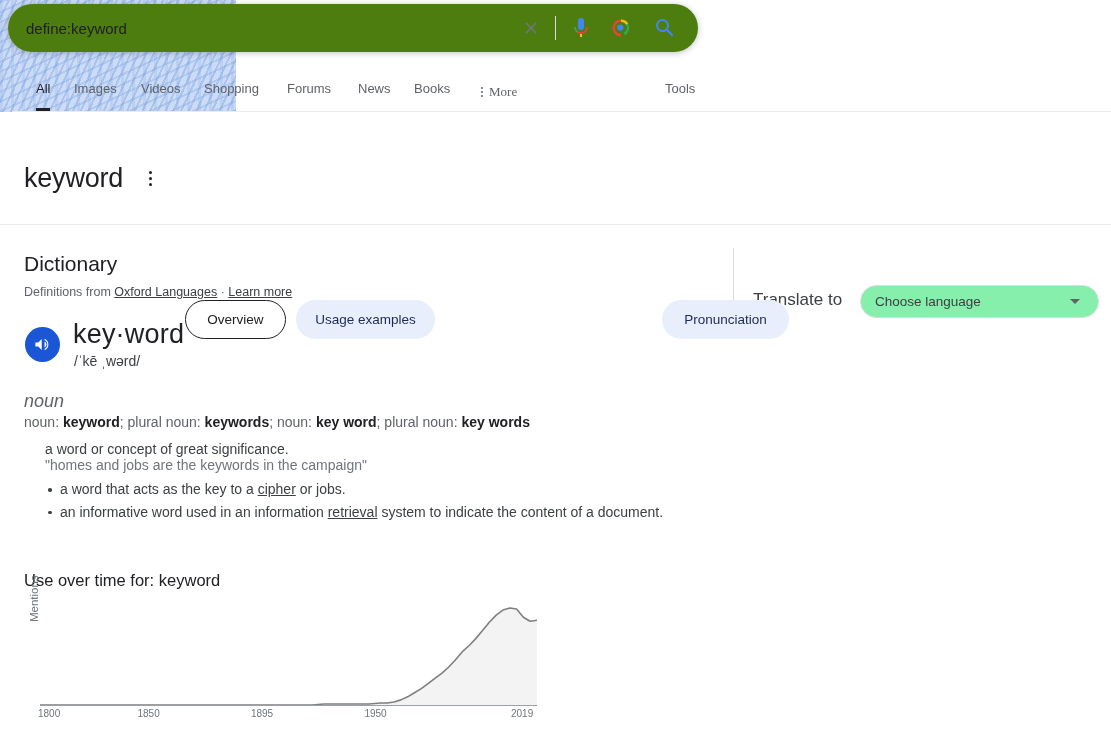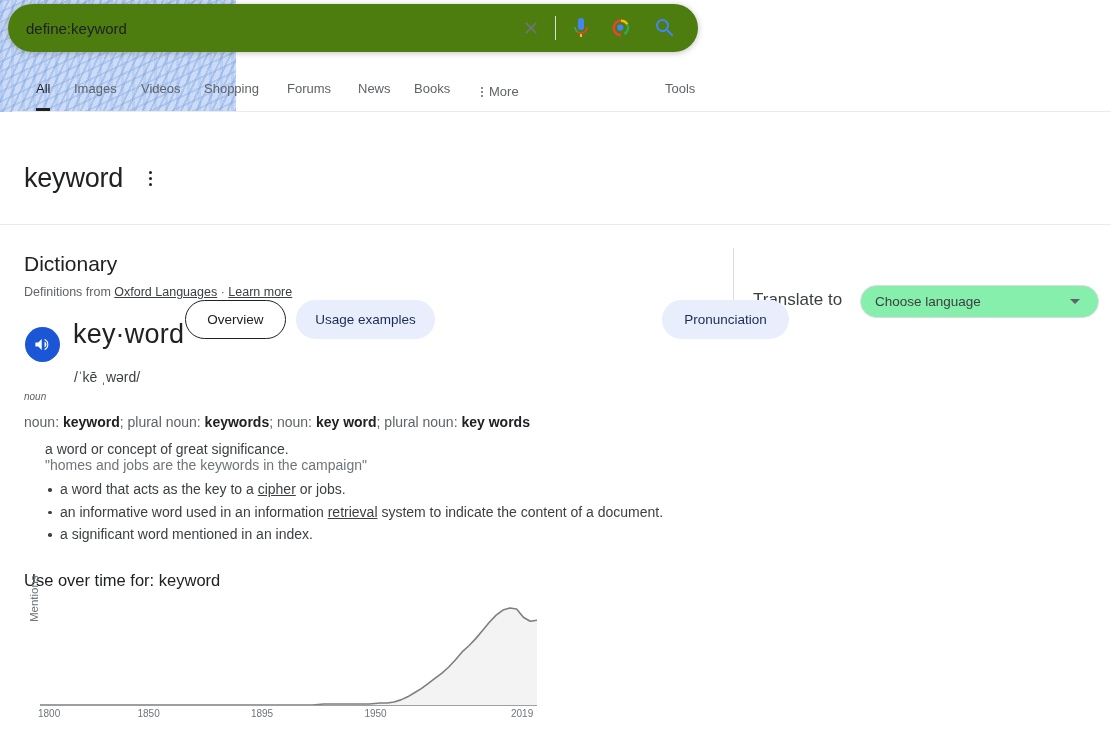--- a/index.html
+++ b/index.html
@@ -93,21 +93,21 @@
     white-space: nowrap;
   }
   .nav-tab.active { color: #202124; }
   .nav-tab.active::after {
     content: "";
     position: absolute;
     left: 0; right: 0; bottom: 0;
     height: 3px;
     background: #202124;
   }
-  #more-tab { display: flex; align-items: center; gap: 6px; }
+  #more-tab { display: flex; align-items: center; gap: 6px; font-family: Liberation Serif, serif; }
   .dots-vert {
     display: inline-flex;
     flex-direction: column;
     justify-content: center;
     gap: 2px;
     height: 14px;
   }
   .dots-vert i {
     display: block;
     width: 2px; height: 2px;
@@ -205,26 +205,25 @@
     font-size: 27px;
     font-weight: 400;
     color: #202124;
     letter-spacing: .2px;
   }
   #phonetic {
     position: absolute;
     left: 74px; top: 353px;
     font-size: 14px;
     color: #3c4043;
-    margin-top: 16px;
   }
   #pos {
     position: absolute;
     left: 24px; top: 391px;
-    font-size: 10px;
+    font-size: 18px;
     font-style: italic;
     color: #5f6368;
   }
   #inflections {
     position: absolute;
     left: 24px; top: 414px;
     font-size: 14px;
     color: #5f6368;
   }
   #inflections b { color: #202124; font-weight: 700; }
@@ -431,21 +430,20 @@
 <div id="phonetic">/ˈkē ˌwərd/</div>
 <div id="pos">noun</div>
 <div id="inflections"><span>noun: </span><b>keyword</b><span>; plural noun: </span><b>keywords</b><span>; noun: </span><b>key word</b><span>; plural noun: </span><b>key words</b></div>
 
 <div id="sense-main">a word or concept of great significance.</div>
 <div id="sense-example">"homes and jobs are the keywords in the campaign"</div>
 
 <ul id="sense-list">
     <li><span>a word that acts as the key to a </span><a>cipher</a><span> or jobs.</span></li>
     <li><span>an informative word used in an information </span><a>retrieval</a><span> system to indicate the content of a document.</span></li>
-    <li><span>a significant word mentioned in an index.</span></li>
   </ul>
 
 <div id="translate-divider"></div>
 <div id="translate-label">Translate to</div>
 <div id="lang-select">
   <span id="lang-select-value">Choose language</span>
   <span id="lang-caret"></span>
 </div>
 
 <div id="chart-title">Use over time for: keyword</div>

